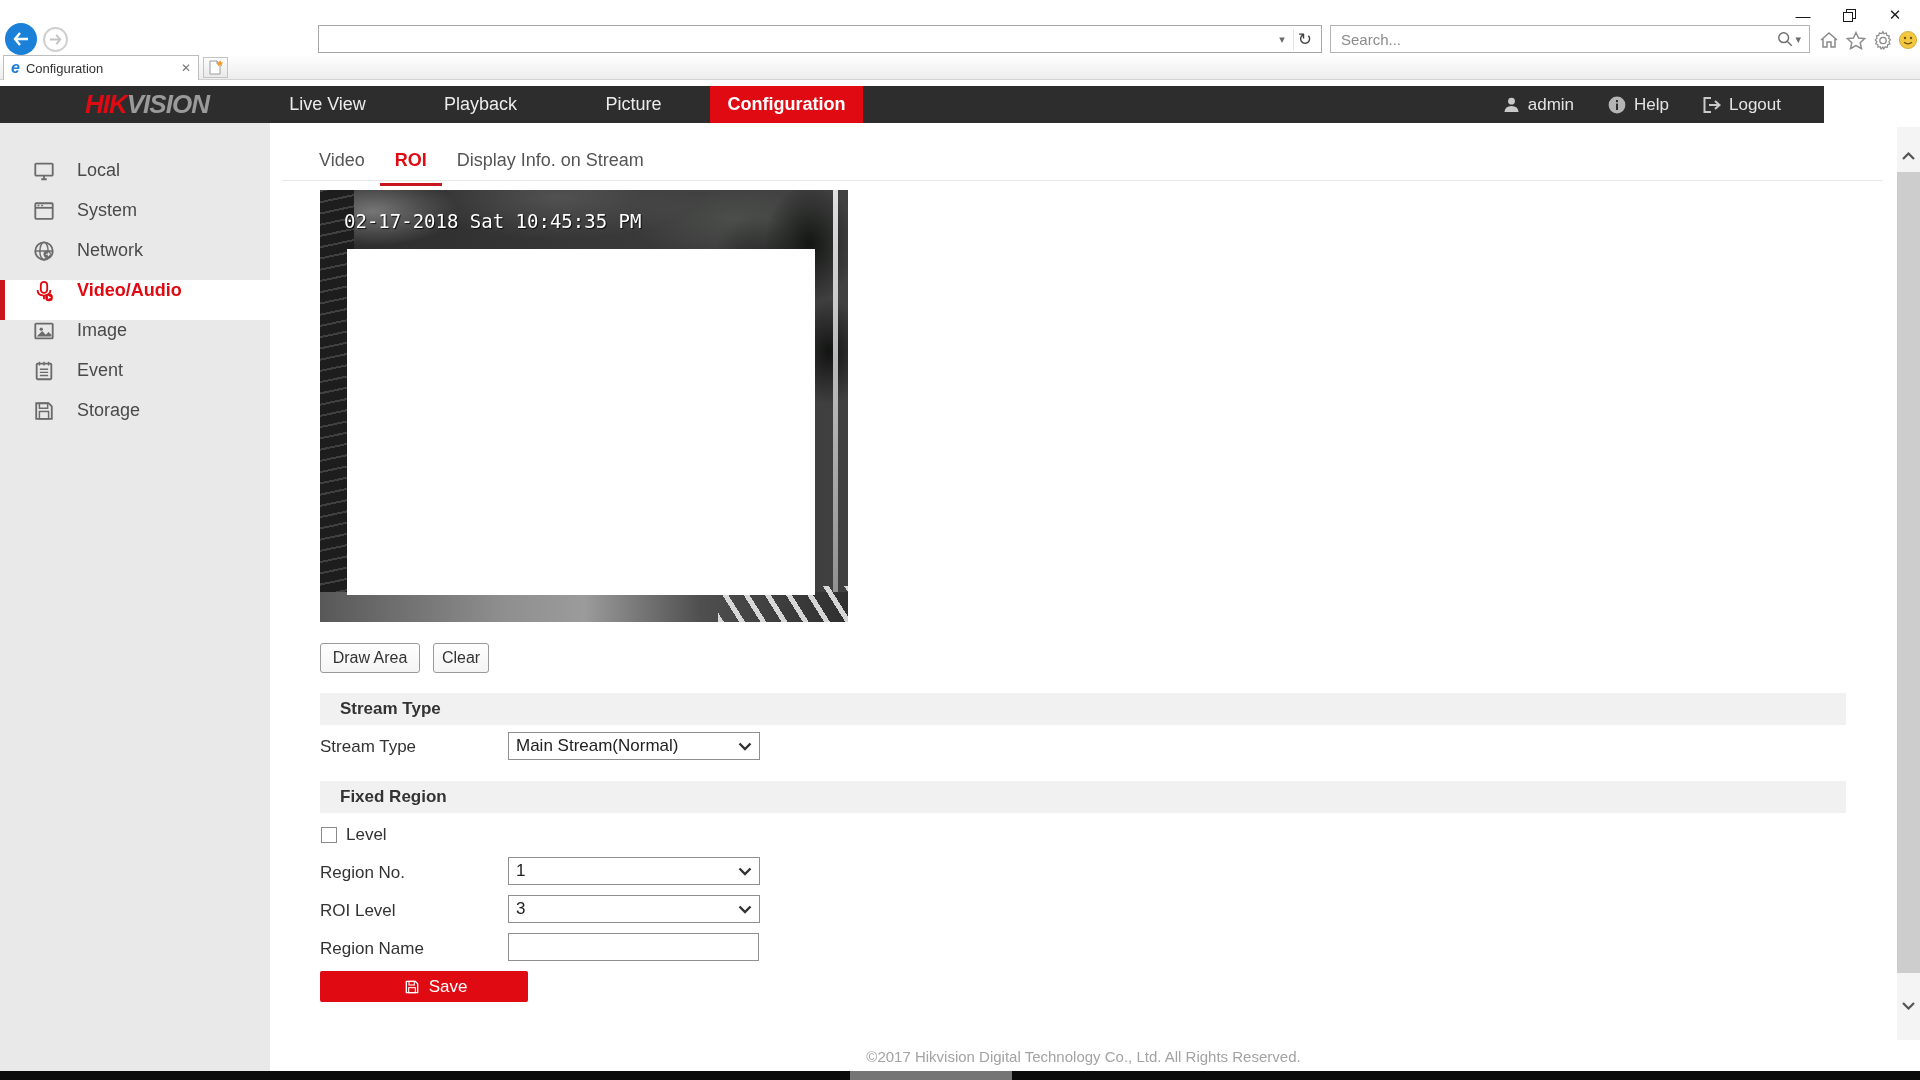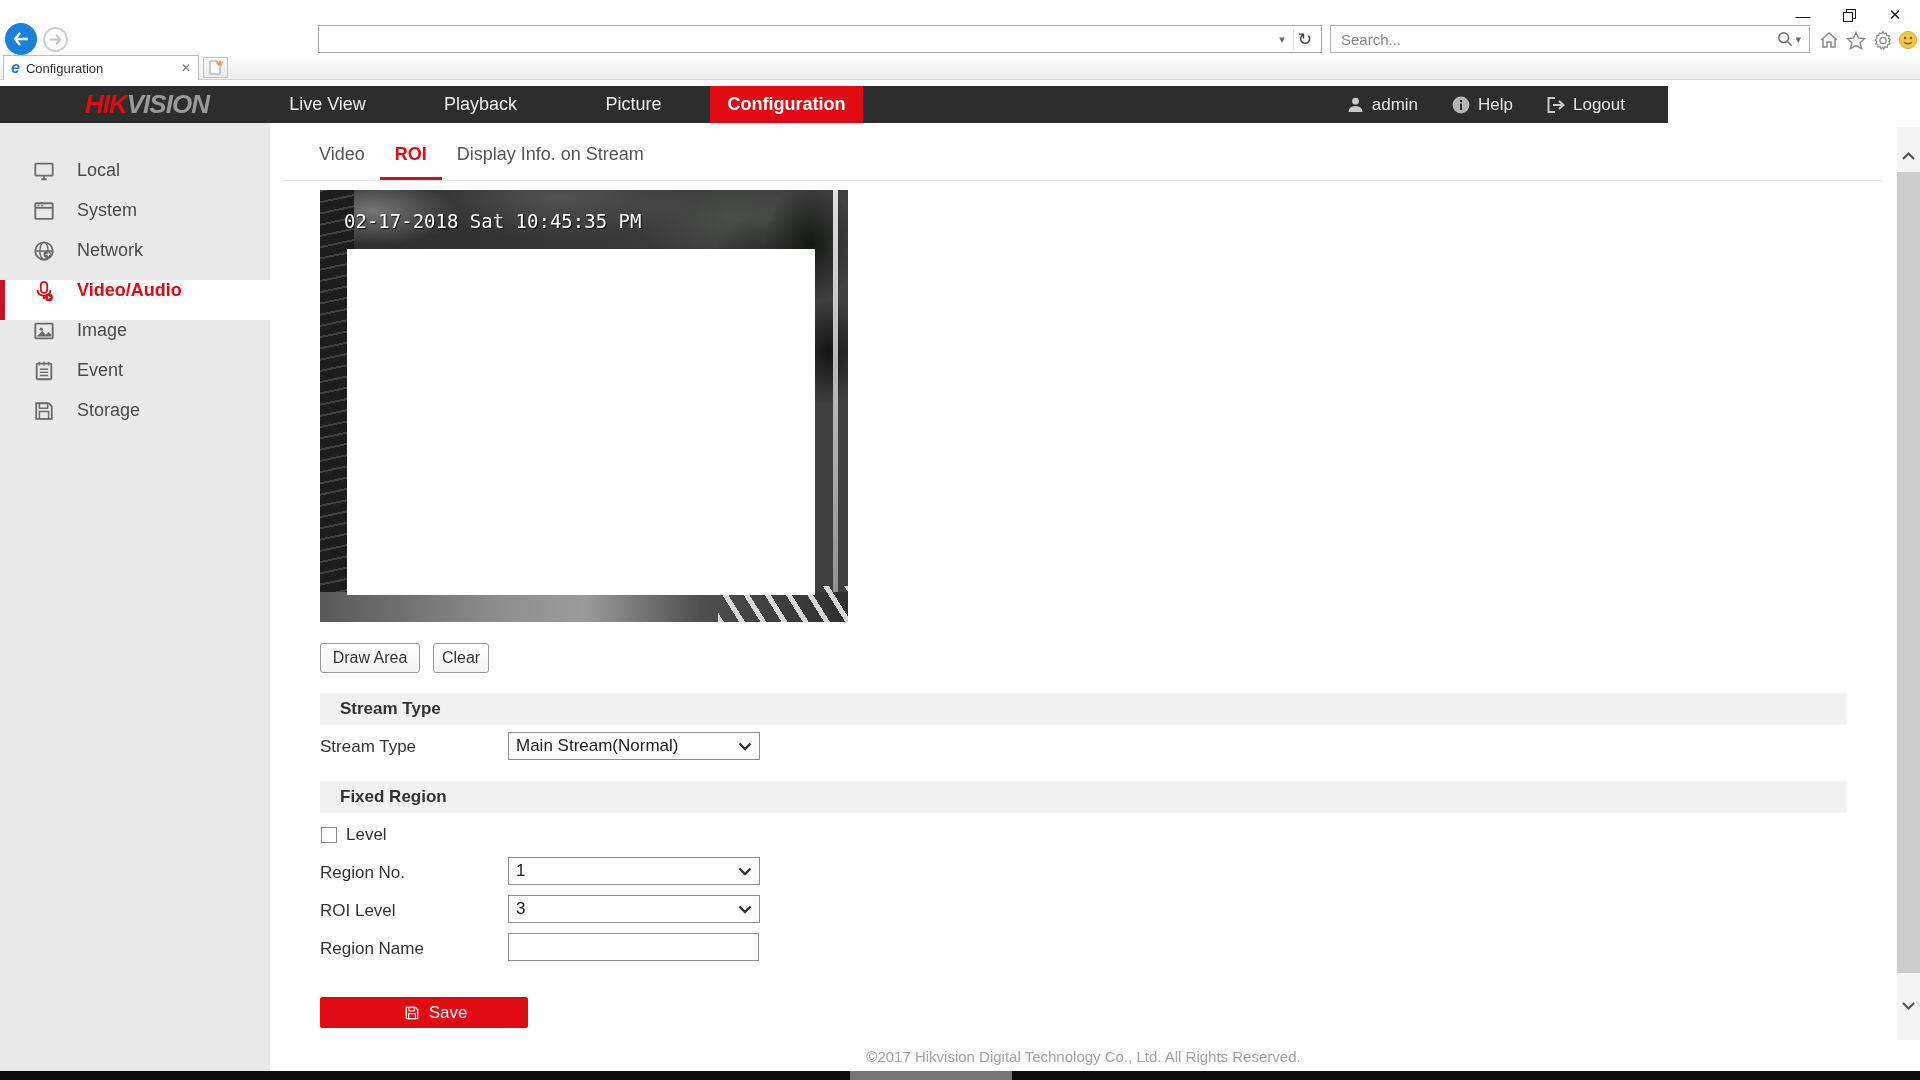--- a/index.html
+++ b/index.html
@@ -33,41 +33,41 @@
   .ie-tab { position:absolute; left:3px; top:0px; width:196px; height:25px; background:#fff;
             border:1px solid #bdbdbd; border-bottom:none; display:flex; align-items:center; padding:0 7px; gap:6px; }
   .ie-tab .e-glyph { color:#1f7ed6; font-style:italic; font-weight:bold; font-size:16px; line-height:1; }
   .ie-tab .tab-title { flex:1; font-size:13px; color:#333; white-space:nowrap; overflow:hidden; }
   .ie-tab .tab-close { color:#787878; font-size:12px; }
   .newtab-btn { position:absolute; left:203px; top:2px; width:25px; height:21px;
             border:1px solid #c4c4c4; background:linear-gradient(180deg,#fdfdfd,#e9e9e9);
             display:flex; align-items:center; justify-content:center; }
 
   
-  .app-header { position:absolute; left:0; top:86px; width:1668px; height:37px; background:#2d2d2d; }
+  .app-header { position:absolute; left:0; top:86px; width:1824px; height:37px; background:#2d2d2d; }
   .logo { position:absolute; left:85px; top:4px; font-size:26px; font-weight:bold; font-style:italic;
           letter-spacing:-1px; line-height:28px; }
   .logo .l1 { color:#e00a12; } .logo .l2 { color:#9a9a9a; }
   .main-nav { position:absolute; left:251px; top:0; height:37px; display:flex; }
   .nav-item { width:153px; height:37px; line-height:37px; text-align:center; color:#ececec; font-size:18px; cursor:pointer; }
   .nav-item.active { background:#e00a12; color:#fff; font-weight:bold; }
   .header-right { position:absolute; right:43px; top:0; height:37px; display:flex; align-items:center; gap:34px; }
   .hr-item { display:flex; align-items:center; gap:8px; color:#e3e3e3; font-size:17px; cursor:pointer; }
 
   
   .sidebar { position:absolute; left:0; top:123px; width:270px; height:948px; background:#e9e9e9; padding-top:37px; }
   .side-item { position:relative; height:40px; display:flex; align-items:flex-start; gap:22px;
                padding-left:33px; color:#4a4a4a; font-size:18px; cursor:pointer; }
   .side-item svg { flex:0 0 22px; }
   .side-item.active { background:#fff; color:#e00a12; font-weight:bold; }
   .side-item.active::before { content:""; position:absolute; left:0; top:0; width:5px; height:40px; background:#c81520; }
 
   
   .content { position:absolute; left:270px; top:123px; width:1627px; height:948px; background:#fff; }
-  .tabs { position:absolute; left:34px; top:15px; display:flex; }
+  .tabs { position:absolute; left:34px; top:21px; display:flex; }
   .tab-item { font-size:18px; color:#555; padding:6px 15px 12px 15px; cursor:pointer; }
   .tab-item.active { color:#e00a12; font-weight:bold; border-bottom:3px solid #c81520; }
   .tabs-divider { position:absolute; left:12px; top:57px; width:1600px; height:1px; background:#e7e7e7; }
 
   .video { position:absolute; left:50px; top:67px; width:528px; height:432px; overflow:hidden;
            background:linear-gradient(90deg,#2c2c2c 0%, #383838 55%, #404040 100%); }
   .vx-sky { position:absolute; left:0; top:0; width:100%; height:70px;
       background:
         radial-gradient(120px 50px at 10% 30%, rgba(205,205,205,.45), transparent 70%),
         radial-gradient(200px 60px at 45% 10%, rgba(145,145,145,.30), transparent 70%),
@@ -103,21 +103,21 @@
   .ui-select { position:absolute; left:238px; width:252px; height:28px; border:1px solid #8f8f8f;
       background:#fff; display:flex; align-items:center; cursor:pointer; }
   .ui-select .sel-val { flex:1; font-size:17px; color:#222; padding-left:7px; white-space:nowrap; }
   .ui-select .sel-arrow { padding:0 7px; display:flex; }
   .ui-input { position:absolute; left:238px; width:251px; height:28px; border:1px solid #8f8f8f;
       background:#fff; font-size:17px; padding:0 6px; outline:none; font-family:"Liberation Sans", sans-serif; }
   .chk { position:absolute; left:51px; top:704px; width:16px; height:16px; accent-color:#fff;
       border:1px solid #8a8a8a; background:#fff; appearance:none; cursor:pointer; }
   .chk-label { position:absolute; left:76px; top:702px; font-size:17px; color:#333; }
 
-  .save-btn { position:absolute; left:50px; top:874px; width:208px; height:31px; background:#e00a12;
+  .save-btn { position:absolute; left:50px; top:848px; width:208px; height:31px; background:#e00a12;
       border:none; border-radius:2px; color:#fff; font-size:17px; display:flex; align-items:center;
       justify-content:center; gap:9px; cursor:pointer; font-family:"Liberation Sans", sans-serif;padding-left:23px; }
 
   .footer { position:absolute; left:0; top:925px; width:1627px; text-align:center;
       font-size:15px; color:#a3a3a3; }
 
   
   .scrollbar { position:absolute; left:1897px; top:127px; width:23px; height:913px; background:#f4f4f4; }
   .sb-btn { position:absolute; left:0; width:23px; height:22px; display:flex; align-items:center; justify-content:center; }
   .sb-up { top:18px; } .sb-down { top:868px; }

